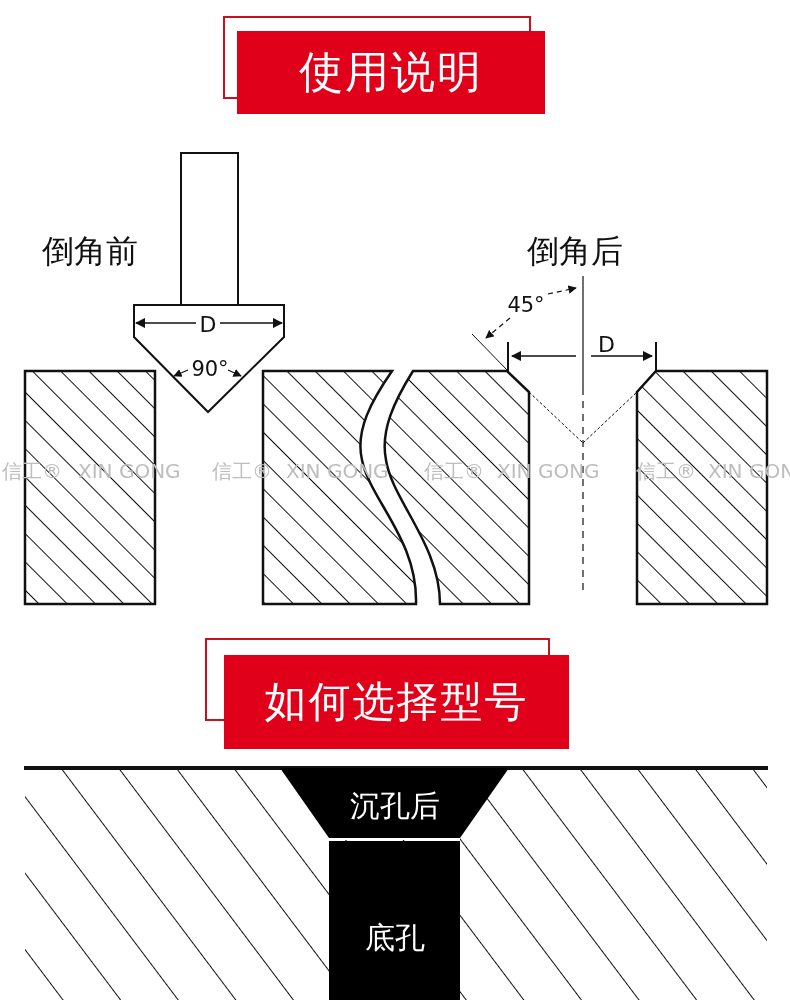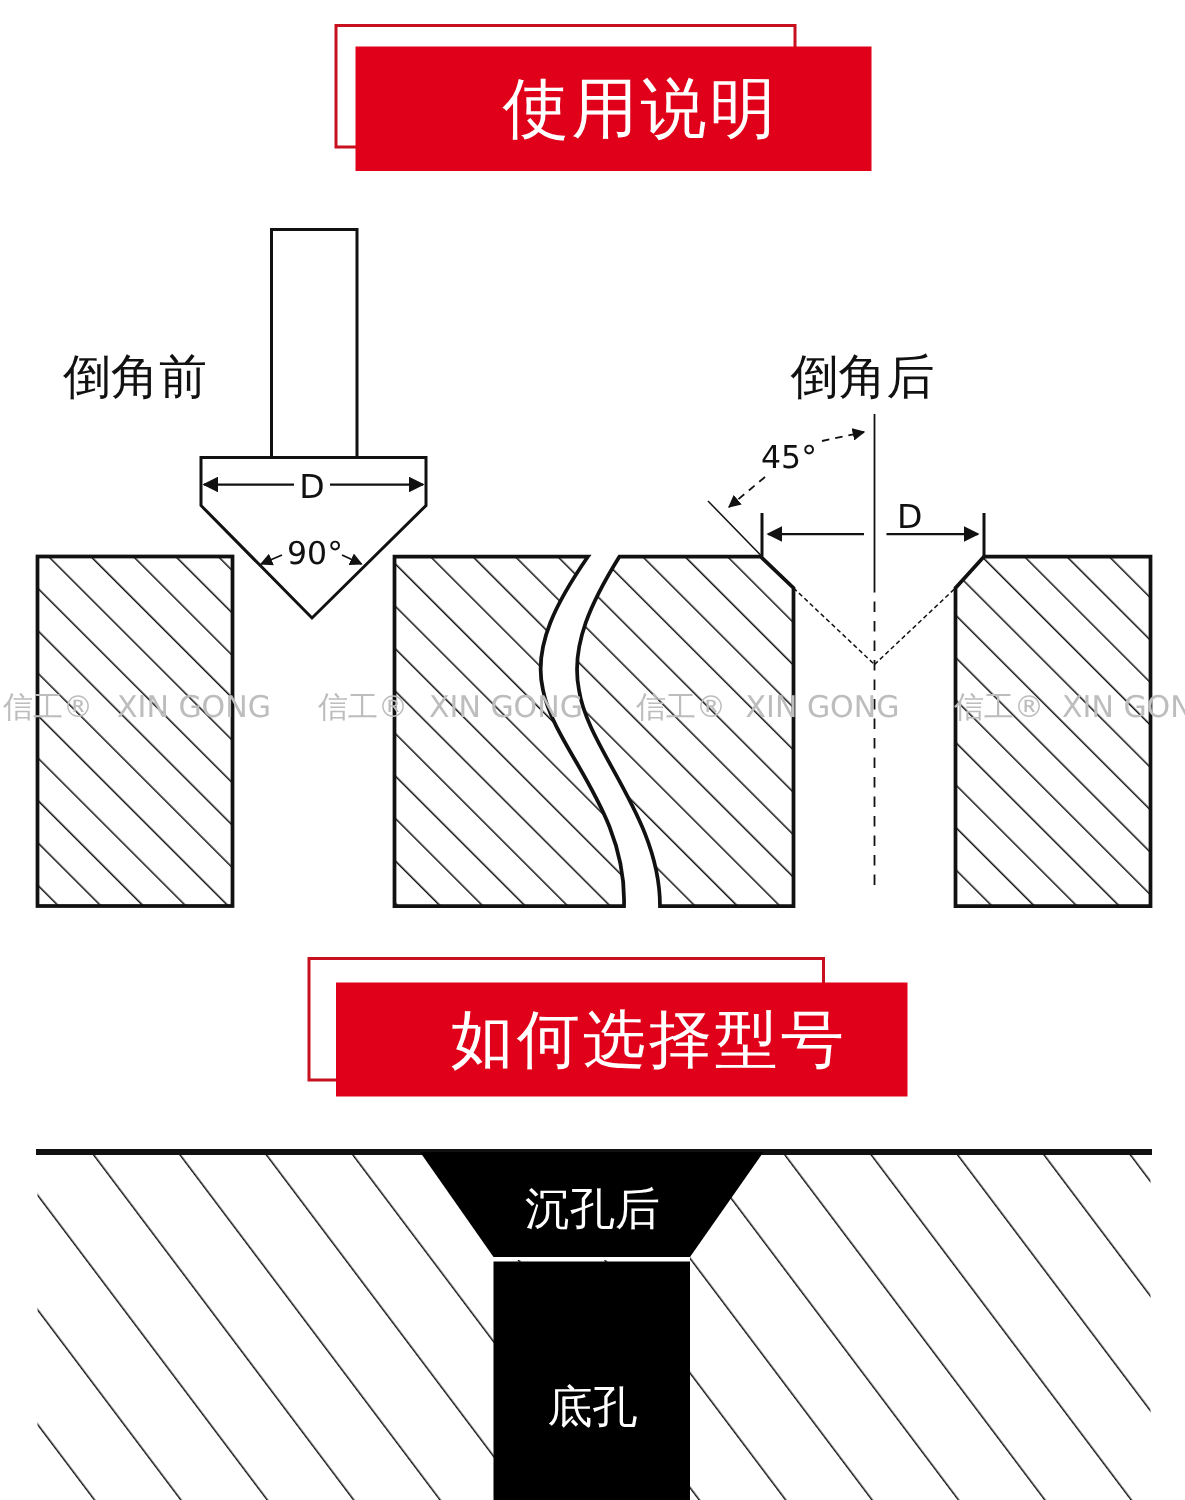--- a/index.html
+++ b/index.html
@@ -2,25 +2,25 @@
 <html><head>
 <meta charset="utf-8">
 <style>
   html, body { margin: 0; padding: 0; background: #ffffff; }
   body { width: 790px; height: 1000px; position: relative; overflow: hidden;
          font-family: "DejaVu Sans", sans-serif; }
   .banner { position: absolute; }
   .banner .outline { position: absolute; border: 2px solid #c8101e; background: #fff; box-sizing: border-box; }
   .banner .fill { position: absolute; background: #e1001a; color: #fff;
                   display: flex; align-items: center; justify-content: center;
-                  font-family: "DejaVu Sans", sans-serif; letter-spacing: 2px; padding-left: 36px; }
+                  font-family: "DejaVu Sans", sans-serif; letter-spacing: 2px; }
   #banner1 .outline { left: 223px; top: 16px; width: 308px; height: 83px; }
   #banner1 .fill { left: 237px; top: 31px; width: 308px; height: 83px; font-size: 44px; }
   #banner2 .outline { left: 205px; top: 638px; width: 345px; height: 83px; }
-  #banner2 .fill { left: 224px; top: 655px; width: 345px; height: 76px; font-size: 42px; }
+  #banner2 .fill { left: 224px; top: 655px; width: 345px; height: 94px; font-size: 42px; }
   svg { position: absolute; left: 0; top: 0; }
   .label { font-family: "DejaVu Sans", sans-serif; fill: #111; }
   .wm { font-family: "DejaVu Sans", sans-serif; fill: #bdbdbd; font-size: 20px; }
 </style>
 </head>
 <body>
 
 <div class="banner" id="banner1">
   <div class="outline"></div>
   <div class="fill">使用说明</div>

